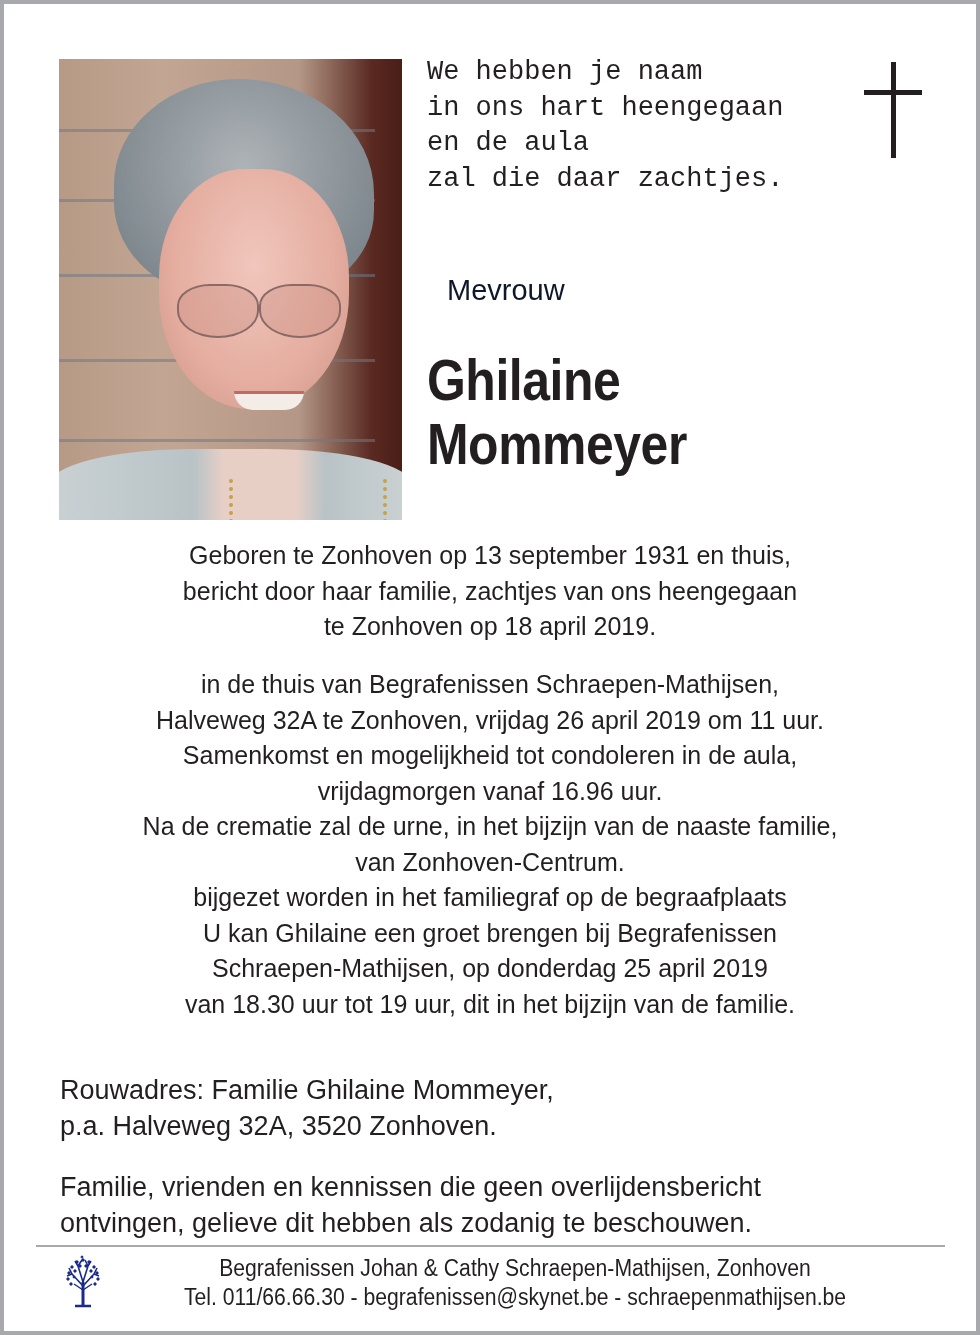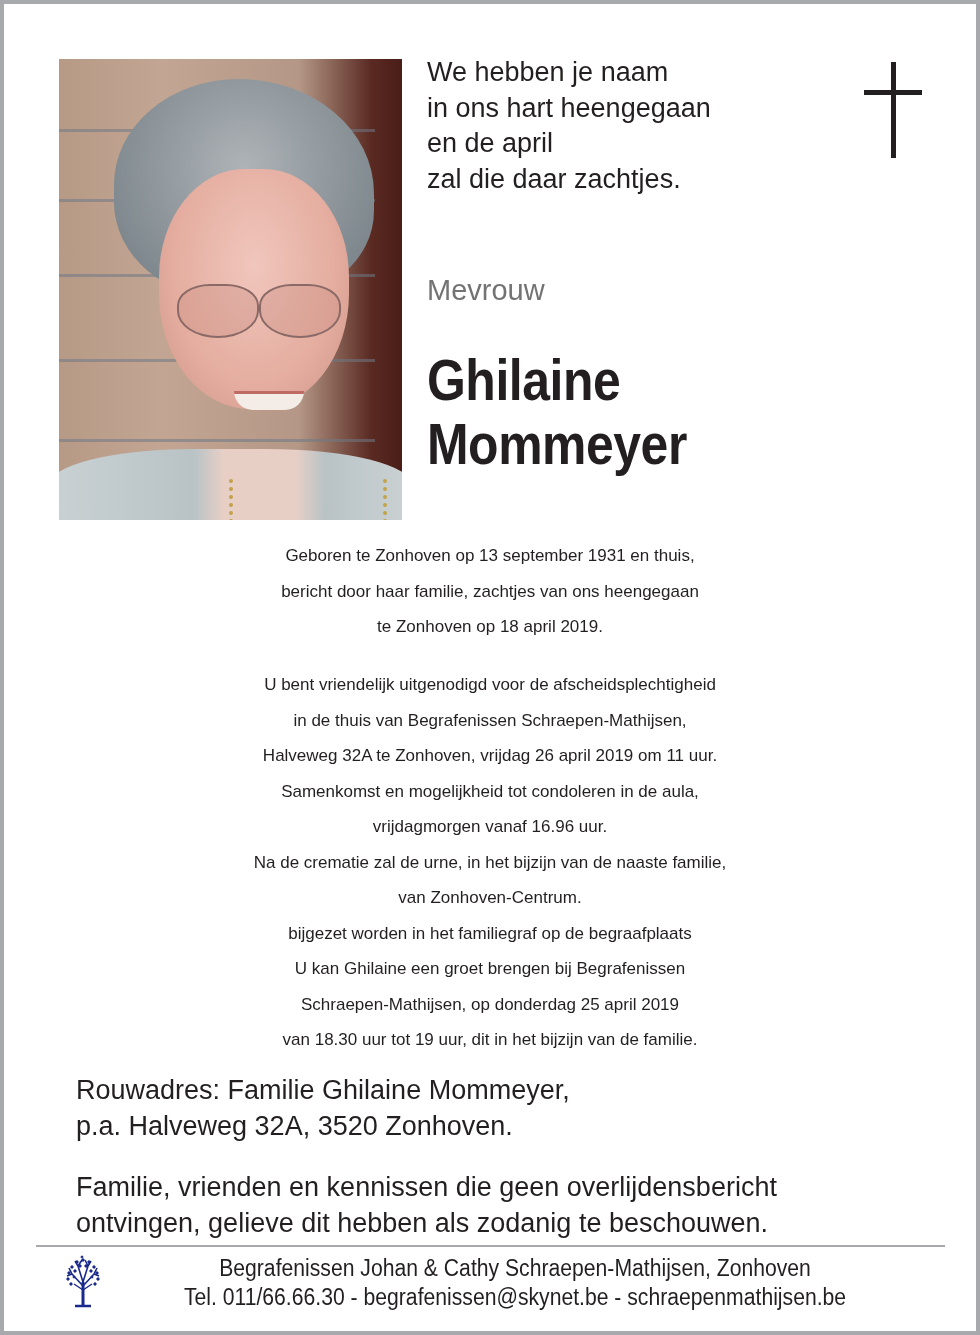--- a/index.html
+++ b/index.html
@@ -11,36 +11,36 @@
     background: linear-gradient(90deg, #b79a86 0%, #c2a592 30%, #b49786 70%, #5a2a22 91%, #4a1d17 100%); }
   .photo .brick { position: absolute; left: 0; width: 92%; height: 3px; background: rgba(110,120,135,0.55); }
   .photo .hair { position: absolute; left: 55px; top: 20px; width: 260px; height: 220px; border-radius: 48% 52% 40% 44%; background: radial-gradient(ellipse at 50% 40%, #aeb3b7 0%, #8f979c 50%, #6f7a80 100%); }
   .photo .face { position: absolute; left: 100px; top: 110px; width: 190px; height: 240px; border-radius: 45% 45% 48% 48%; background: radial-gradient(ellipse at 50% 40%, #f1c6bd 0%, #e4ad9f 60%, #cf9486 100%); }
   .photo .glass { position: absolute; top: 225px; width: 78px; height: 50px; border: 2px solid #8a6a66; border-radius: 40% 40% 50% 50%; background: rgba(200,140,130,0.35); }
   .photo .mouth { position: absolute; left: 175px; top: 332px; width: 70px; height: 16px; border-radius: 0 0 40px 40px; background: #f4ece6; border-top: 3px solid #c06a64; }
   .photo .jacket { position: absolute; left: -10px; top: 390px; width: 363px; height: 90px; border-radius: 40% 40% 0 0; background: linear-gradient(90deg, #c9d1d3 0%, #b9c3c6 40%, #e7cfc6 48%, #e7cfc6 68%, #b9c3c6 76%, #cbd2d4 100%); }
   .photo .necklace { position: absolute; left: 170px; top: 420px; width: 150px; height: 100px; border-left: 4px dotted #c2a24a; border-right: 4px dotted #c2a24a; }
 
   
-  .poem { position: absolute; left: 427px; top: 55px; font-size: 27px; line-height: 35.5px; color: #231f20; }
+  .poem { position: absolute; left: 427px; top: 55px; font-size: 27px; line-height: 35.5px; color: #231f20; font-family: Liberation Mono, monospace; }
   .poem div { white-space: nowrap; }
 
   
   .cross { position: absolute; left: 864px; top: 62px; width: 58px; height: 96px; }
   .cross .v { position: absolute; left: 27px; top: 0; width: 5px; height: 96px; background: #231f20; }
   .cross .h { position: absolute; left: 0; top: 28px; width: 58px; height: 5px; background: #231f20; }
 
-  .title-prefix { position: absolute; left: 427px; top: 274px; font-size: 29px; color: #737373; }
+  .title-prefix { position: absolute; left: 447px; top: 274px; font-size: 29px; color: #0f172a; }
   .name { position: absolute; left: 427px; top: 348px; font-family: "Liberation Sans", sans-serif; font-weight: bold; font-size: 58px; line-height: 64px; color: #231f20; transform: scaleX(0.86); transform-origin: left top; letter-spacing: -0.5px; }
   .name div { white-space: nowrap; }
 
-  .para { position: absolute; left: 40px; width: 900px; text-align: center; font-size: 17px; line-height: 35.5px; color: #231f20; }
+  .para { position: absolute; left: 40px; width: 900px; text-align: center; font-size: 25px; line-height: 35.5px; color: #231f20; }
   .para div { white-space: nowrap; }
   .para-left { position: absolute; left: 60px; width: 880px; text-align: left; font-size: 27px; line-height: 35.5px; color: #231f20; }
-  .para-left div { white-space: nowrap; margin-left: 16px; }
+  .para-left div { white-space: nowrap; }
 
   .divider { position: absolute; left: 36px; top: 1245px; width: 909px; height: 2px; background: #a7a9ac; }
 
   .logo { position: absolute; left: 62px; top: 1252px; width: 42px; height: 56px; }
 
   .footer-text { position: absolute; left: 110px; top: 1254px; width: 810px; text-align: center; font-size: 23px; line-height: 29px; color: #231f20; transform: scaleX(0.92); transform-origin: center top; }
   .footer-text div { white-space: nowrap; }
 </style>
 </head>
 <body>
@@ -58,21 +58,21 @@
   <div class="hair"></div>
   <div class="face"></div>
   <div class="glass" style="left:118px"></div>
   <div class="glass" style="left:200px"></div>
   <div class="mouth"></div>
 </div>
 
 <div class="poem">
   <div>We hebben je naam</div>
   <div>in ons hart heengegaan</div>
-  <div>en de april</div>
+  <div>en de aula</div>
   <div>zal die daar zachtjes.</div>
 </div>
 
 <div class="cross">
   <div class="v"></div>
   <div class="h"></div>
 </div>
 
 <div class="title-prefix">Mevrouw</div>
 <div class="name">
@@ -80,21 +80,20 @@
   <div>Mommeyer</div>
 </div>
 
 <div class="para" style="top:538px">
   <div>Geboren te Zonhoven op 13 september 1931 en thuis,</div>
   <div>bericht door haar familie, zachtjes van ons heengegaan</div>
   <div>te Zonhoven op 18 april 2019.</div>
 </div>
 
 <div class="para" style="top:667px">
-  <div>U bent vriendelijk uitgenodigd voor de afscheidsplechtigheid</div>
   <div>in de thuis van Begrafenissen Schraepen-Mathijsen,</div>
   <div>Halveweg 32A te Zonhoven, vrijdag 26 april 2019 om 11 uur.</div>
   <div>Samenkomst en mogelijkheid tot condoleren in de aula,</div>
   <div>vrijdagmorgen vanaf 16.96 uur.</div>
   <div>Na de crematie zal de urne, in het bijzijn van de naaste familie,</div>
   <div>van Zonhoven-Centrum.</div>
   <div>bijgezet worden in het familiegraf op de begraafplaats</div>
   <div>U kan Ghilaine een groet brengen bij Begrafenissen</div>
   <div>Schraepen-Mathijsen, op donderdag 25 april 2019</div>
   <div>van 18.30 uur tot 19 uur, dit in het bijzijn van de familie.</div>

